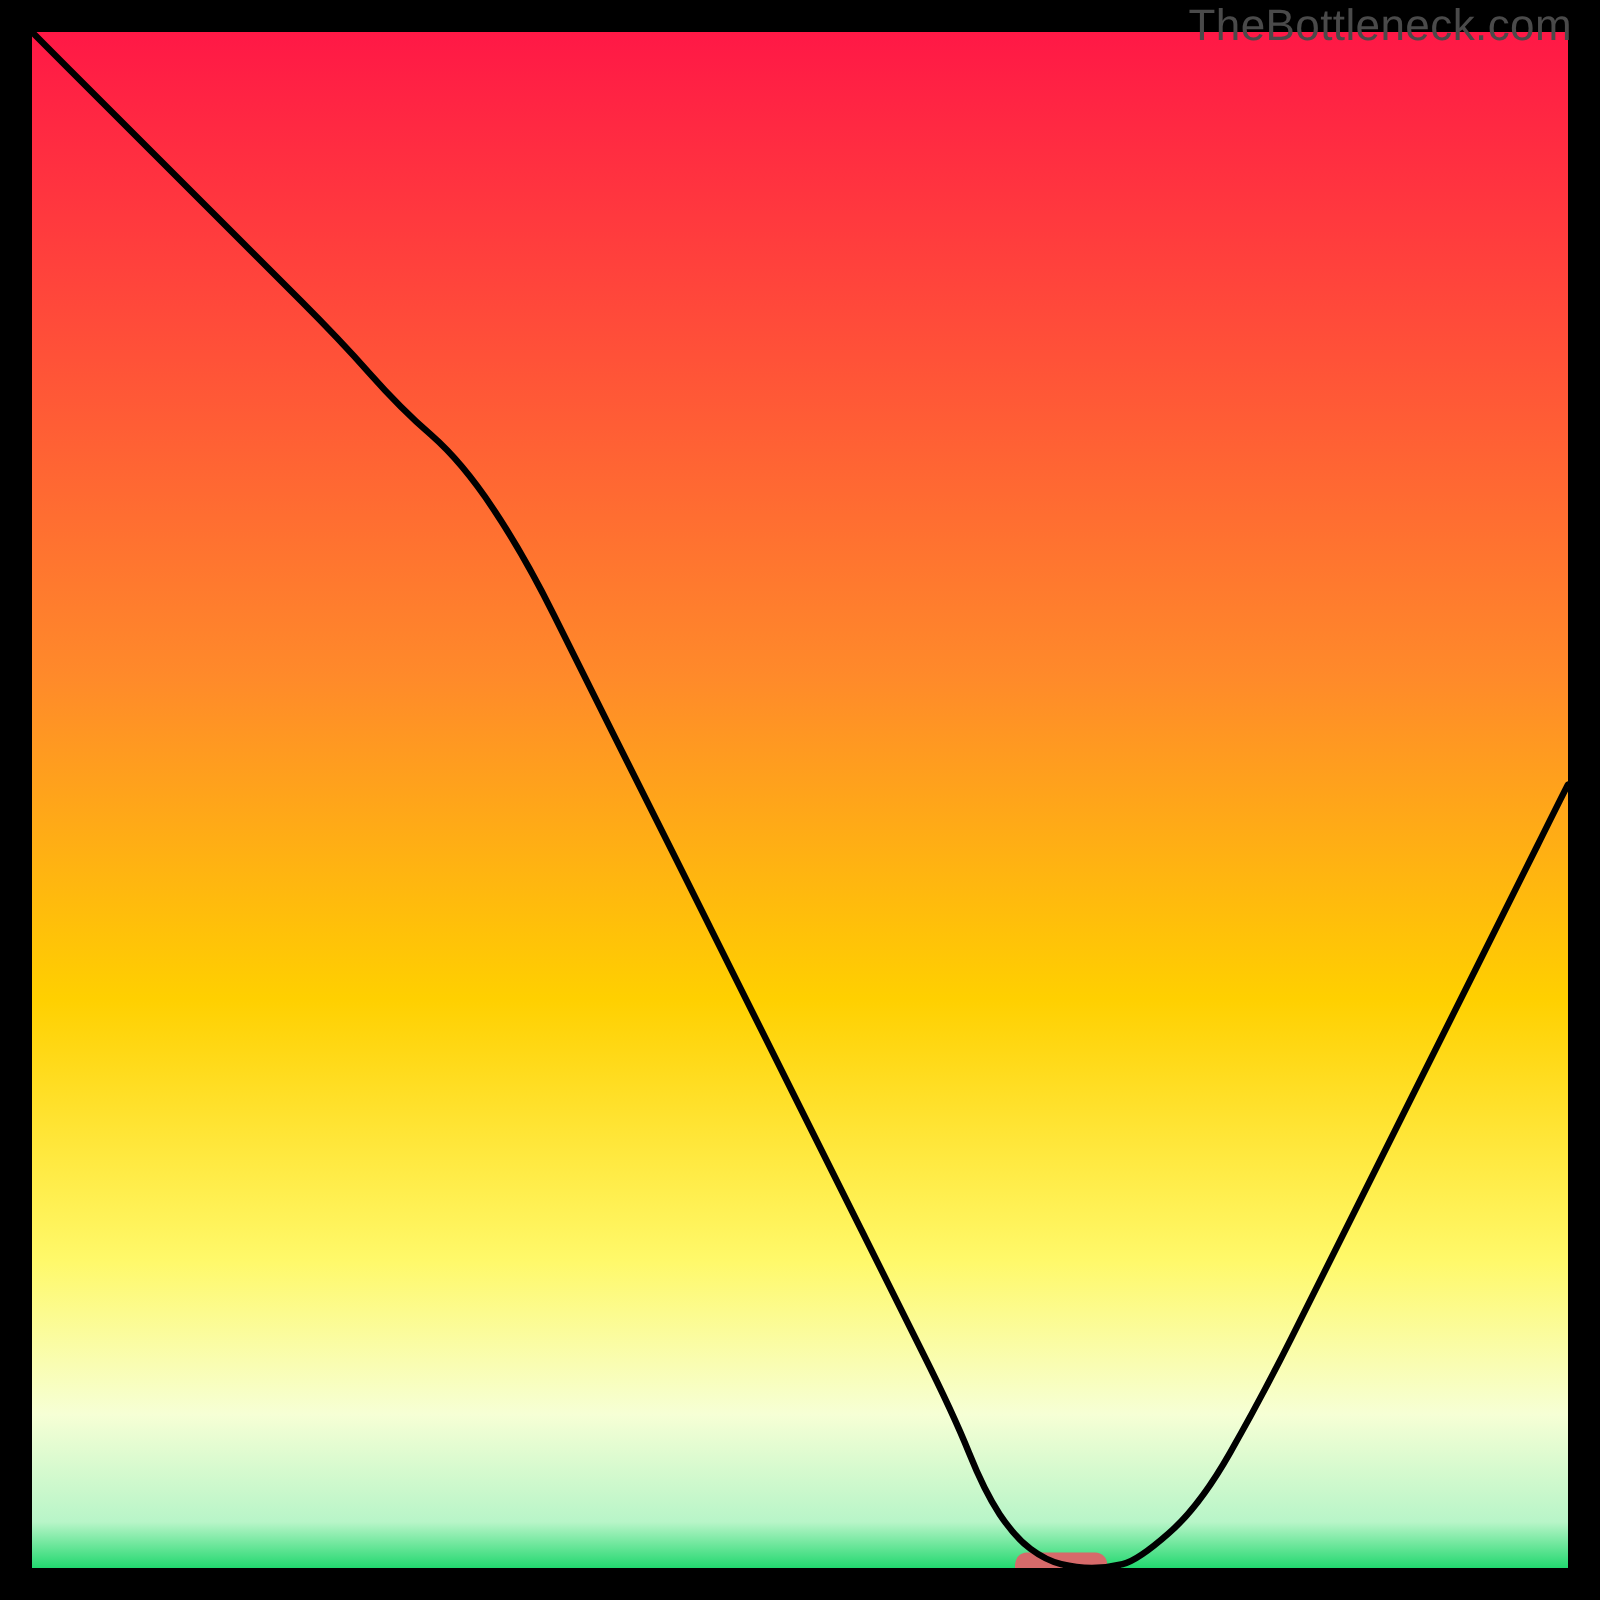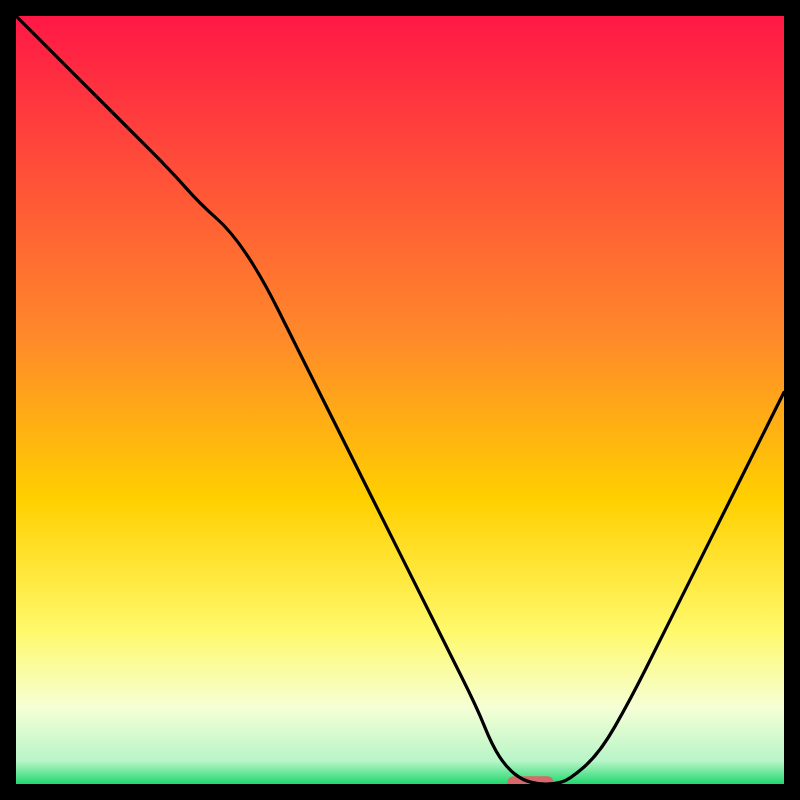--- a/index.html
+++ b/index.html
@@ -37,20 +37,21 @@
   }
   svg {
     display: block;
   }
 </style>
 </head>
 <body>
 
 <div class="frame">
 
+  <div class="watermark">TheBottleneck.com</div>
 
   <div class="plot">
     <svg id="chart-svg" width="768" height="768" viewBox="0 0 768 768" preserveAspectRatio="none">
       <defs>
         <linearGradient id="bg-grad" x1="0" y1="0" x2="0" y2="1">
           <stop id="g0" offset="0%" stop-color="#ff1846"></stop>
           <stop id="g1" offset="42%" stop-color="#ff8a2a"></stop>
           <stop id="g2" offset="63%" stop-color="#ffd000"></stop>
           <stop id="g3" offset="80%" stop-color="#fff96a"></stop>
           <stop id="g4" offset="90%" stop-color="#f6ffd5"></stop>

